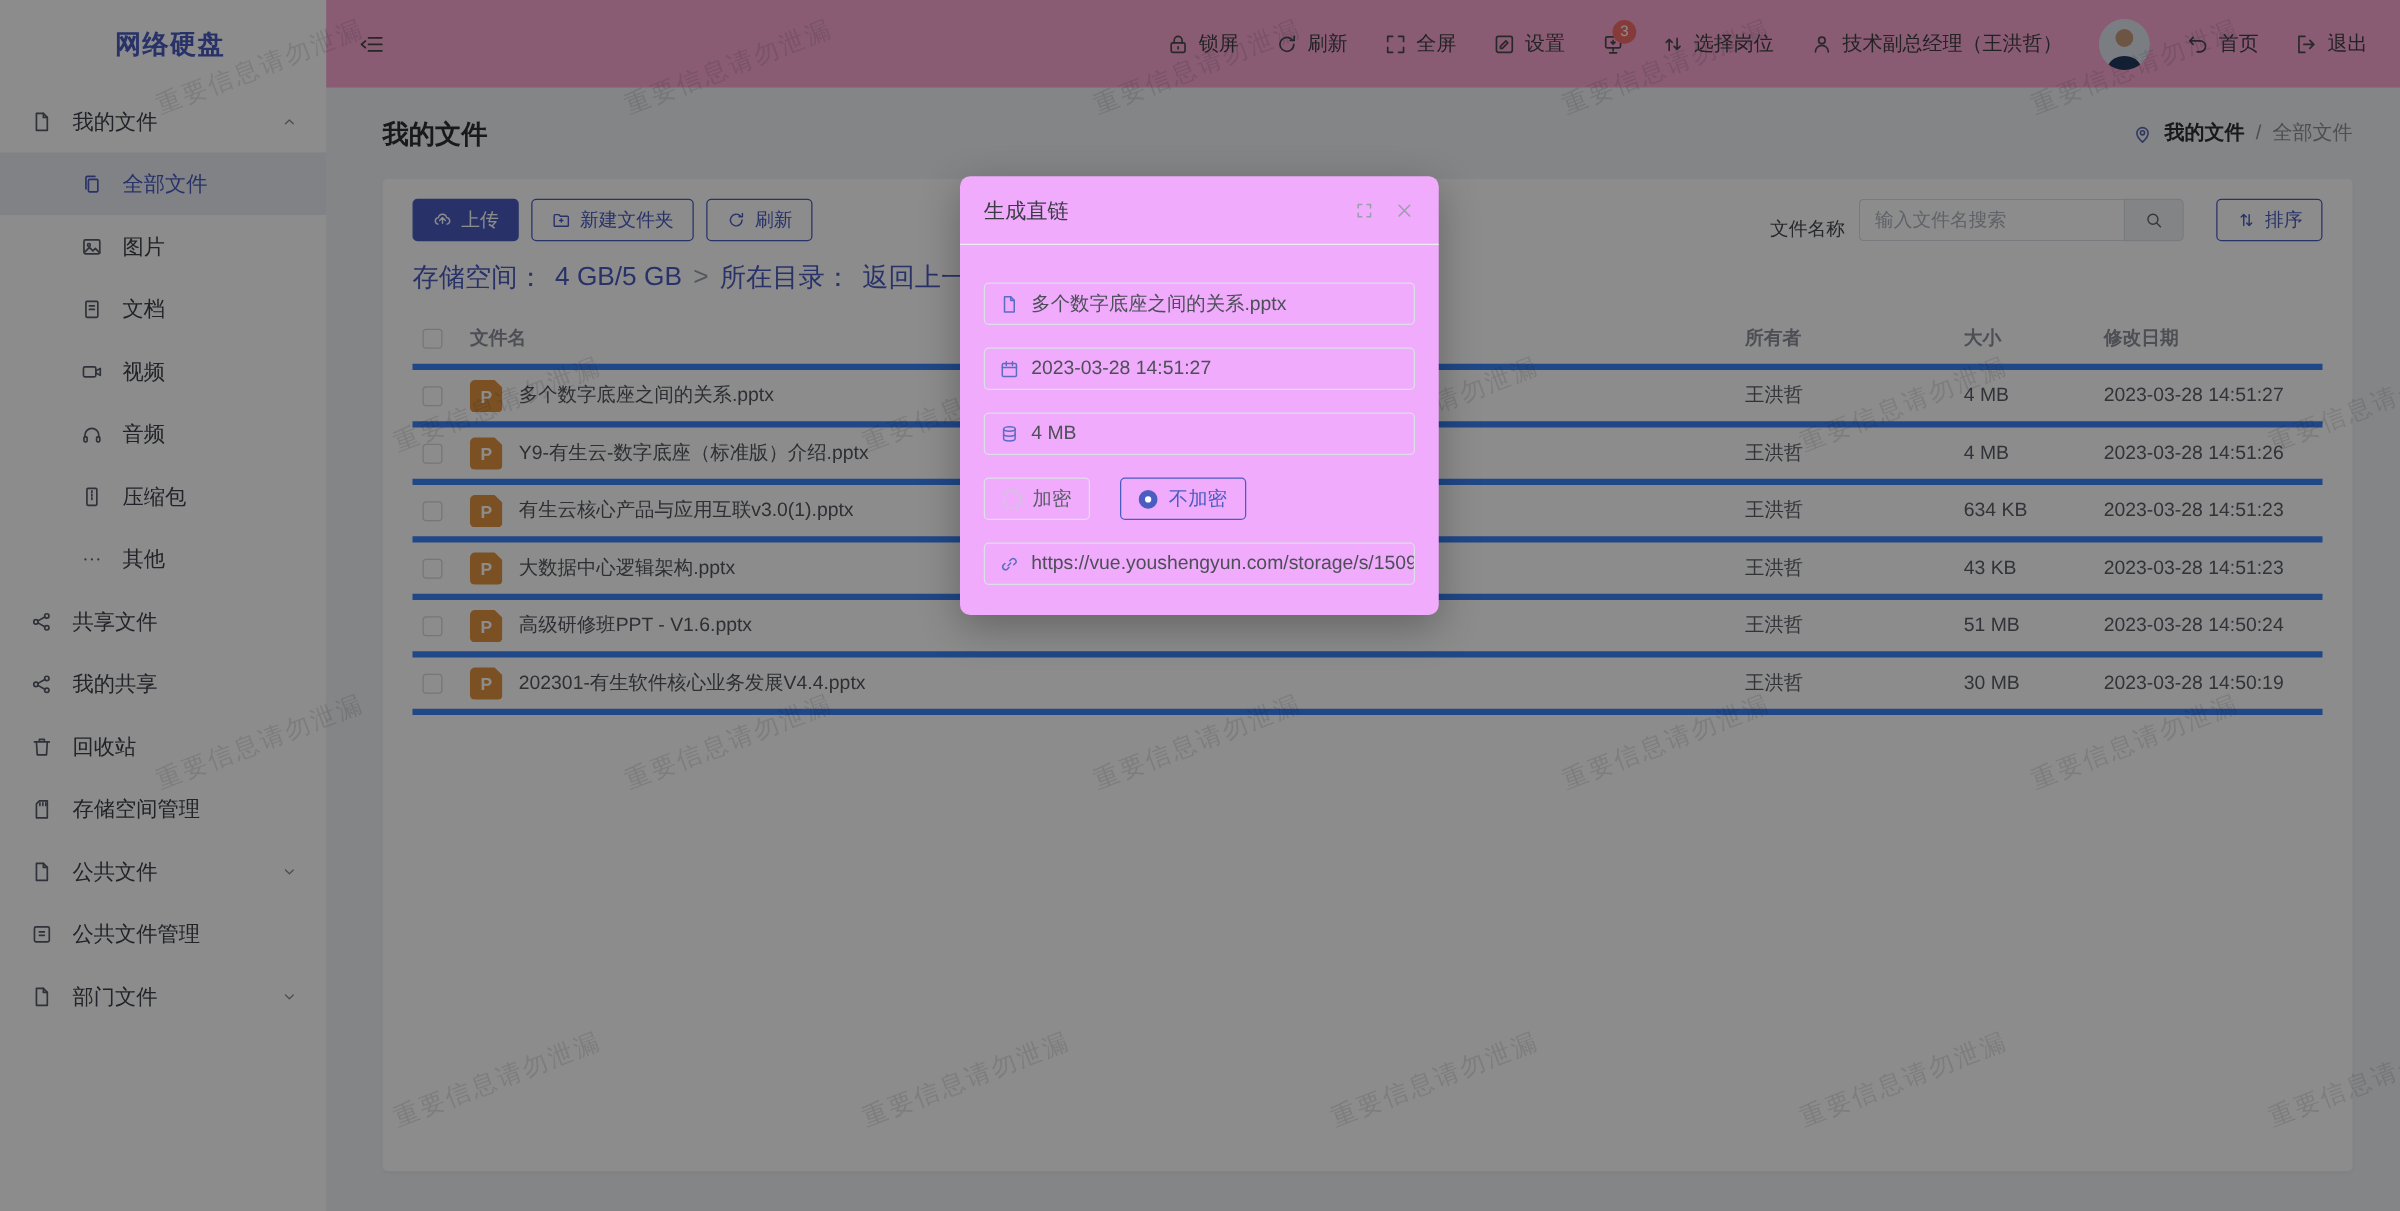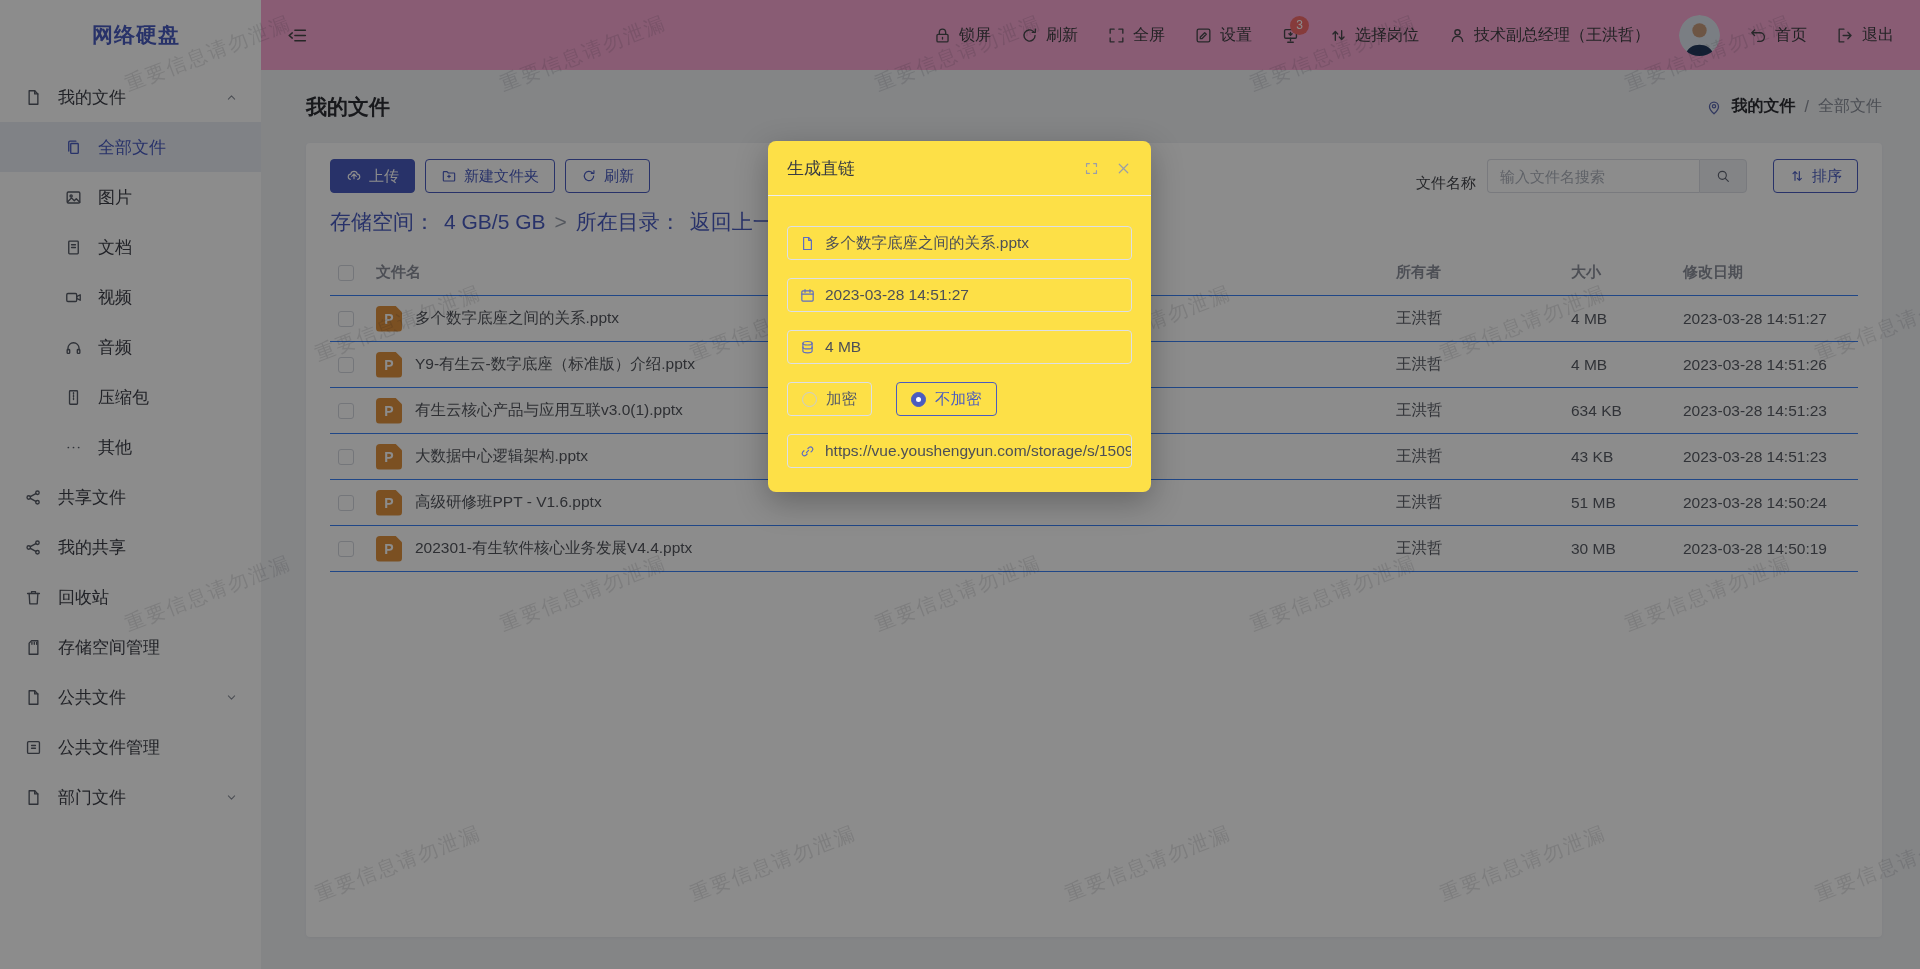--- a/index.html
+++ b/index.html
@@ -47,30 +47,30 @@
 .search input::placeholder{color:#aeb3bd}
 .sbtn{width:48px;height:34px;border:1px solid #dcdfe6;border-radius:0 4px 4px 0;background:#eef0f4;display:flex;align-items:center;justify-content:center;color:#5f6472;cursor:pointer}
 .sbtn svg{width:16px;height:16px}
 .sort-btn{margin-left:26px}
 .pathbar{margin-top:15px;font-size:21px;color:var(--accent);display:flex;align-items:center;gap:9px;white-space:nowrap}
 .pathbar .sep{color:#9aa0ad}
 .pathbar .link{cursor:pointer}
 .pathbar .cur{text-decoration:underline;cursor:pointer}
 
 .table{margin-top:14px}
-.trow{display:grid;grid-template-columns:46px 1020px 175px 112px 1fr;align-items:center;height:46px;border-bottom:1px solid #3b82f6;font-size:15.5px;color:#5a5e66}
+.trow{display:grid;grid-template-columns:46px 1020px 175px 112px 1fr;align-items:center;height:46px;border-bottom:5px solid #3b82f6;font-size:15.5px;color:#5a5e66}
 .trow.head{color:#8c909c;font-weight:bold;font-size:15px}
 .checkbox{width:16px;height:16px;border:1px solid #d3d7de;border-radius:3px;background:#fff;margin-left:8px;cursor:pointer}
 .fname{display:flex;align-items:center;gap:13px;color:#54575e;cursor:pointer}
 .ppt{width:26px;height:26px;border-radius:4px;background:var(--ppt);color:#fff;font-weight:bold;font-size:14px;display:flex;align-items:center;justify-content:center;clip-path:polygon(0 0,74% 0,100% 26%,100% 100%,0 100%);flex:none}
 
 #watermark-layer{position:absolute;inset:0;z-index:10;pointer-events:none;overflow:hidden}
 .wm{position:absolute;font-size:20px;color:rgba(50,50,55,.13);transform:rotate(-21deg);letter-spacing:2px;white-space:nowrap}
 .overlay{position:absolute;inset:0;background:rgba(0,0,0,.45);z-index:20}
-.modal{position:absolute;left:768px;top:141px;width:383px;height:351px;background:#fde047;border-radius:8px;z-index:30;box-shadow:0 10px 32px rgba(0,0,0,.28)}
+.modal{position:absolute;left:768px;top:141px;width:383px;height:351px;background:#f0abfc;border-radius:8px;z-index:30;box-shadow:0 10px 32px rgba(0,0,0,.28)}
 .m-head{height:55px;display:flex;align-items:center;padding:0 19px;border-bottom:1px solid #ececef}
 .m-title{font-size:17px;color:#393c43}
 .m-icons{margin-left:auto;display:flex;gap:15px;color:#9a9ea8}
 .m-icons svg{width:17px;height:17px;cursor:pointer}
 .m-body{padding:30px 19px 0}
 .field{height:34px;border:1px solid #dcdfe6;border-radius:4px;display:flex;align-items:center;gap:9px;padding:0 11px;font-size:15.5px;color:#4c4f57;margin-bottom:18px;white-space:nowrap;overflow:hidden}
 .field svg{width:17px;height:17px;color:#5d6cc2;flex:none}
 .radio-row{display:flex;gap:24px;margin-bottom:18px}
 .rbox{height:34px;border:1px solid #dcdfe6;border-radius:4px;display:flex;align-items:center;gap:9px;padding:0 14px;font-size:15.5px;color:#5a5e66;cursor:pointer}
 .rbox.on{border-color:var(--accent);color:var(--accent)}

